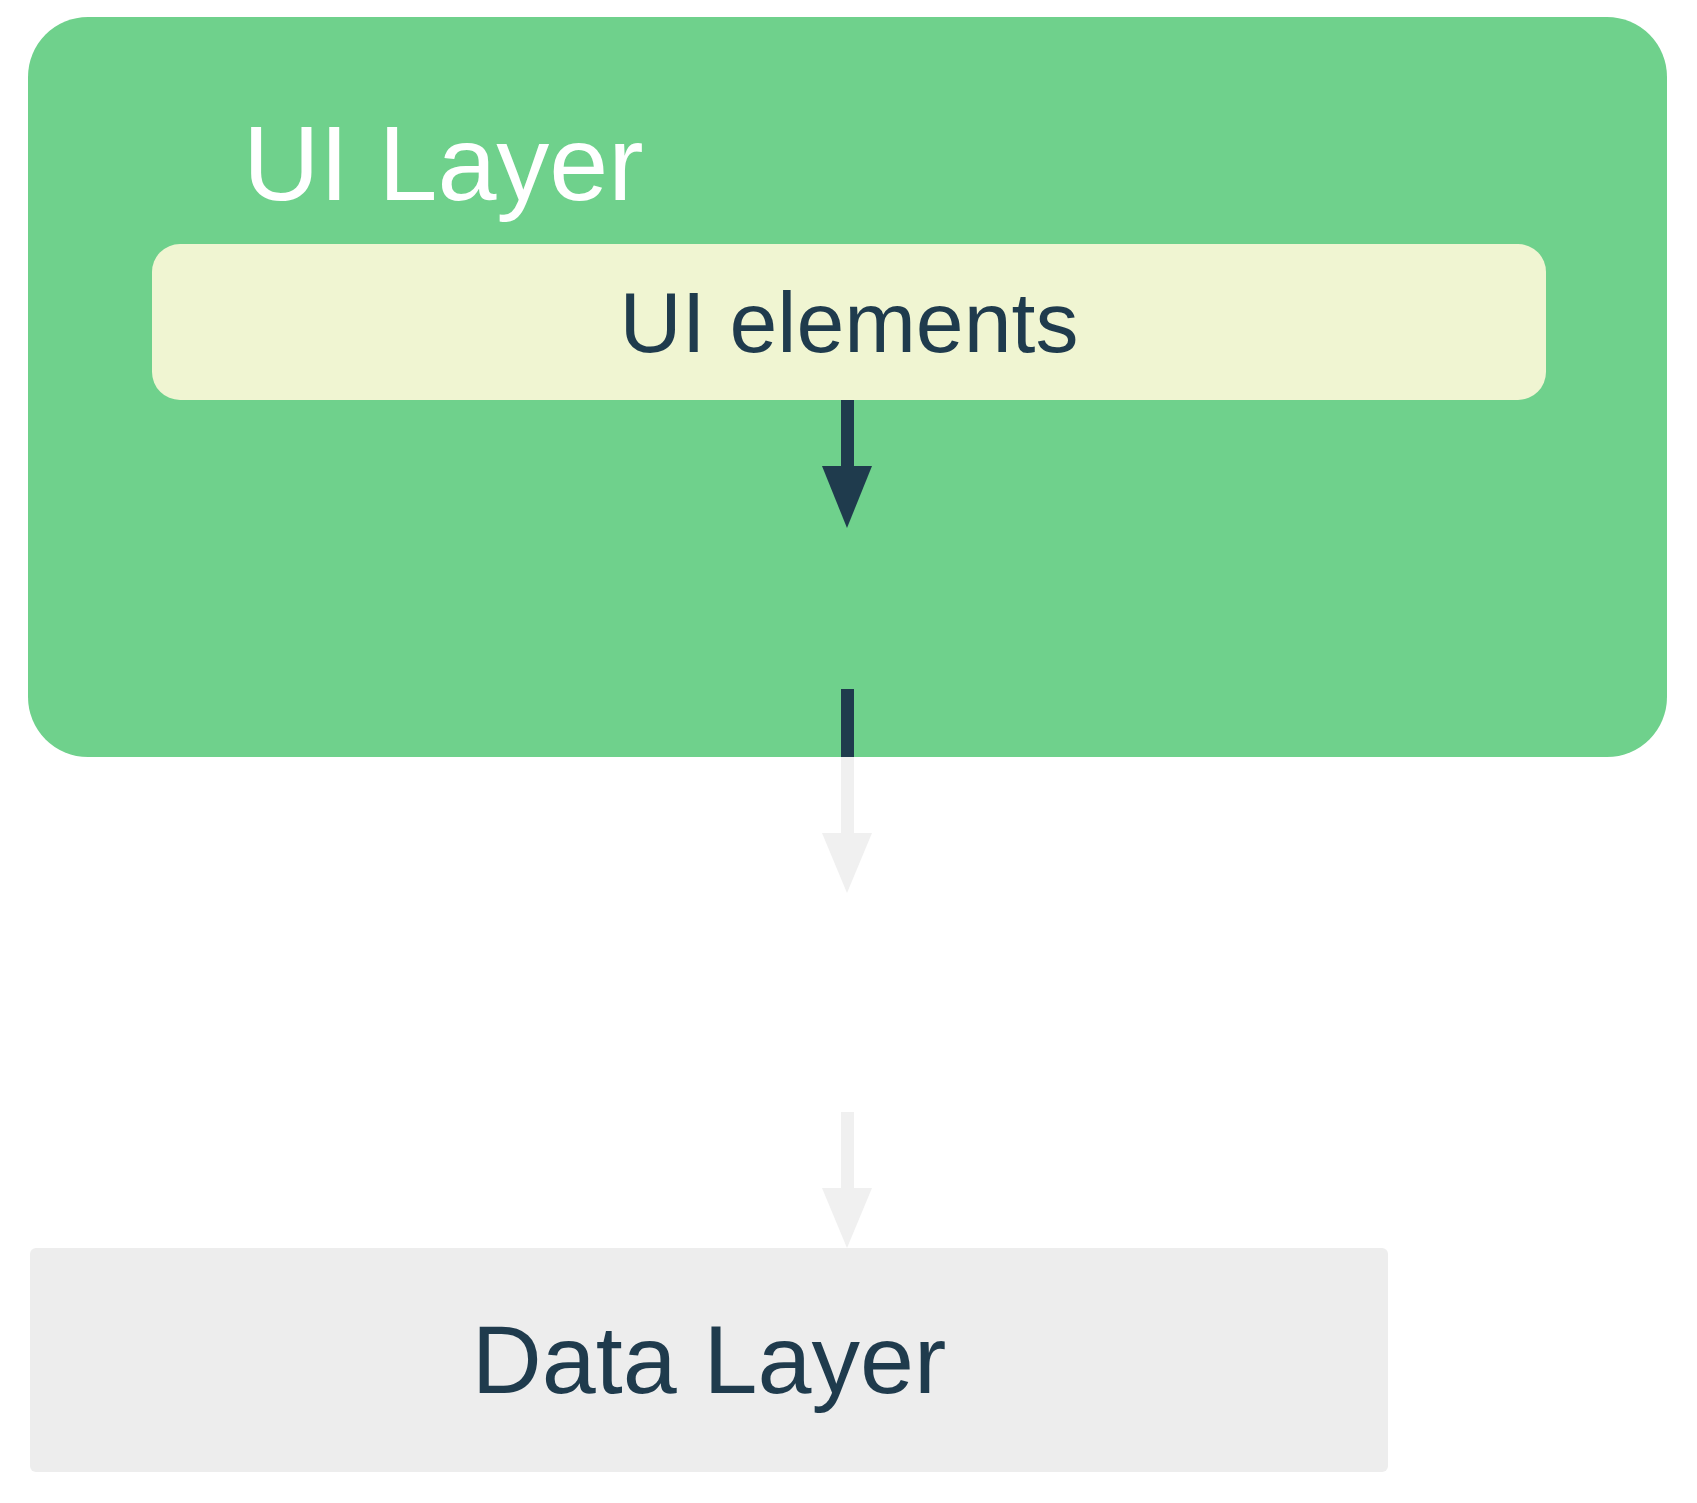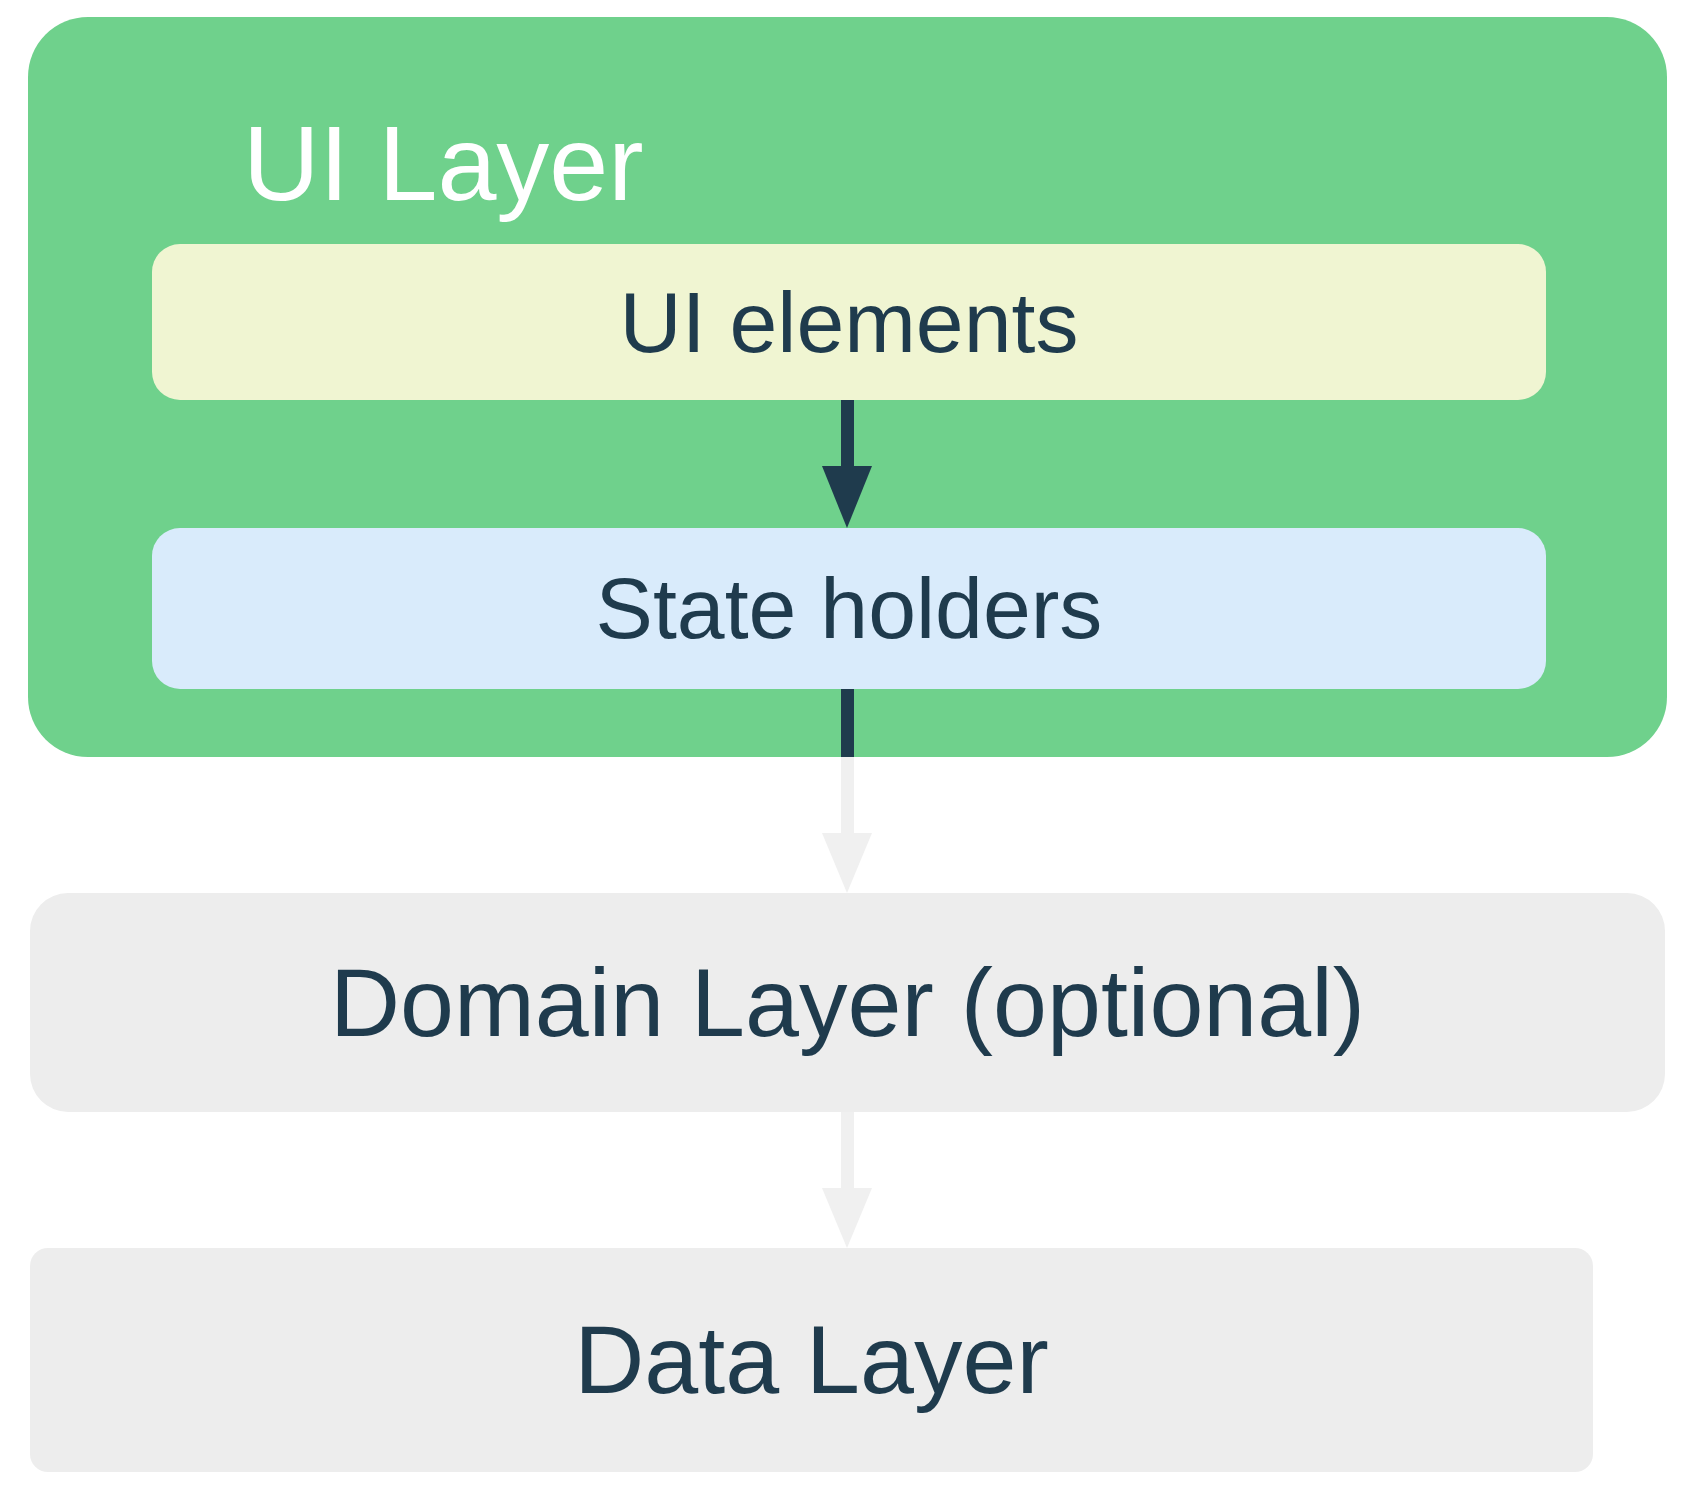--- a/index.html
+++ b/index.html
@@ -58,23 +58,23 @@
 
   
   #domain-layer {
     left: 30px; top: 893px;
     width: 1635px; height: 219px;
     background: var(--gray, #EDEDED);
     border-radius: 38px;
   }
   #data-layer {
     left: 30px; top: 1248px;
-    width: 1563px; height: 224px;
+    width: 1358px; height: 224px;
     background: var(--gray, #EDEDED);
-    border-radius: 18px;
+    border-radius: 6px;
   }
   .gray-label {
     width: 100%; height: 100%;
     display: flex; align-items: center; justify-content: center;
     font-size: 97px;
     color: var(--text-dark, #1F3B4D);
     white-space: nowrap;
   }
 
   
@@ -109,31 +109,25 @@
     <div id="ui-layer-title">UI Layer</div>
   </div>
 
   <div class="box" id="ui-elements">
     <div class="inner-label">UI elements</div>
   </div>
 
   <div class="stem stem-dark" id="arrow1-stem"></div>
   <div class="head head-dark" id="arrow1-head"></div>
 
-  <div class="box" id="state-holders">
-    <div class="inner-label">State holders</div>
-  </div>
 
   <div class="stem stem-dark" id="arrow2-stem-dark"></div>
   <div class="stem stem-light" id="arrow2-stem-light"></div>
   <div class="head head-light" id="arrow2-head"></div>
 
-  <div class="box" id="domain-layer">
-    <div class="gray-label">Domain Layer (optional)</div>
-  </div>
 
   <div class="stem stem-light" id="arrow3-stem"></div>
   <div class="head head-light" id="arrow3-head"></div>
 
   <div class="box" id="data-layer">
     <div class="gray-label">Data Layer</div>
   </div>
 
 </div>
 

